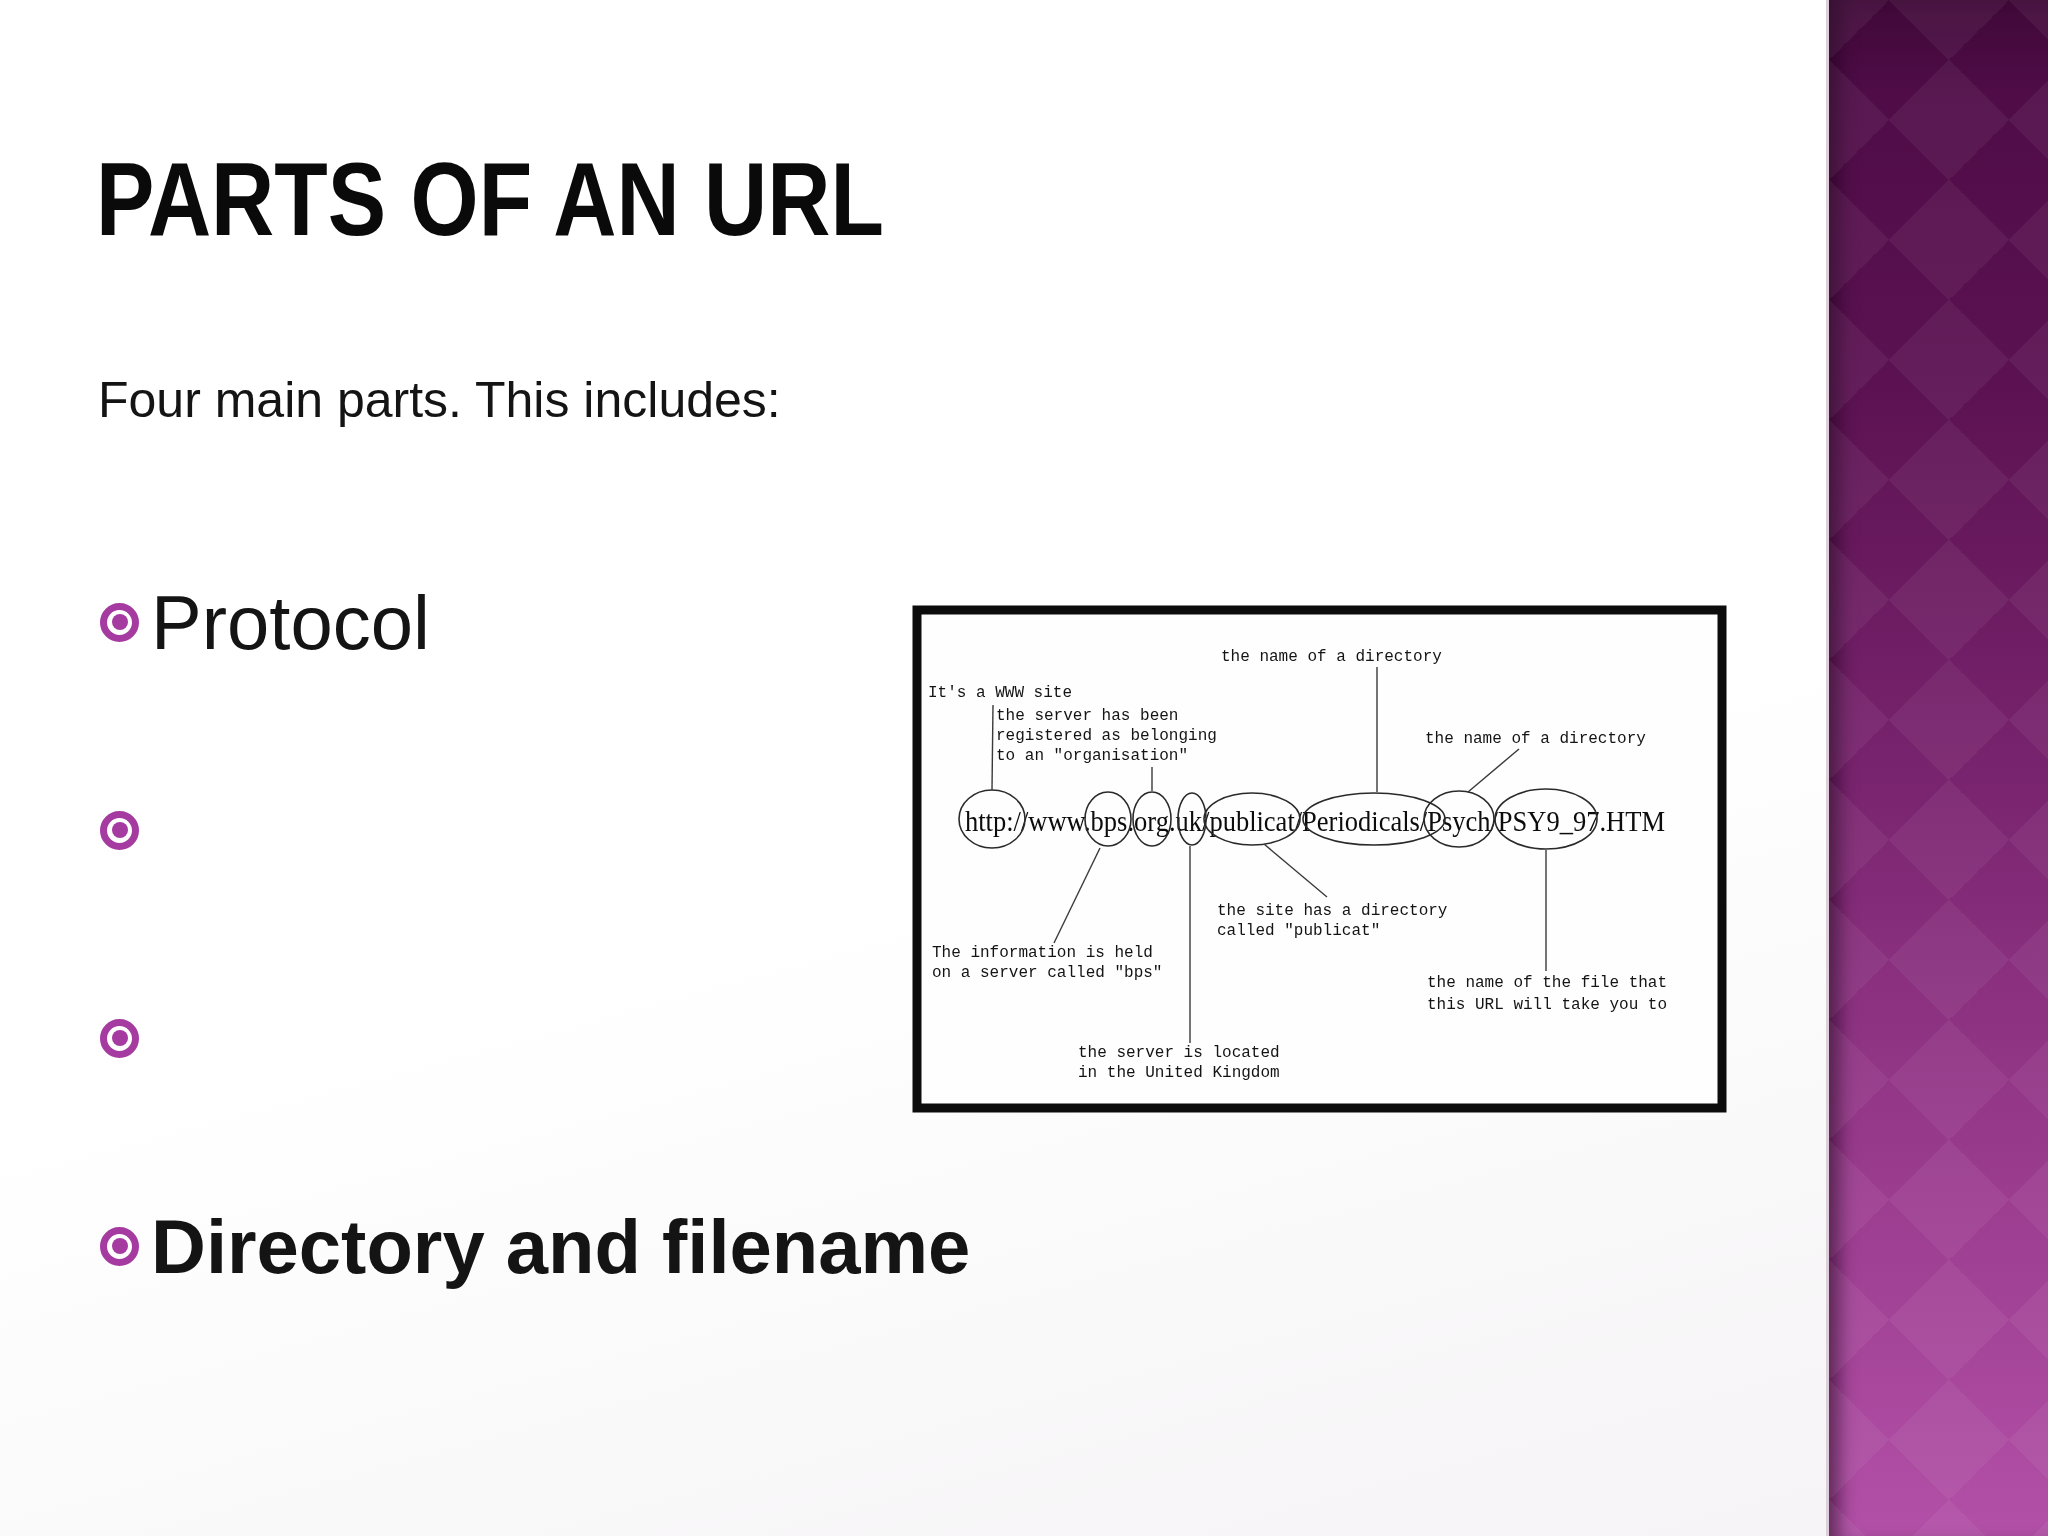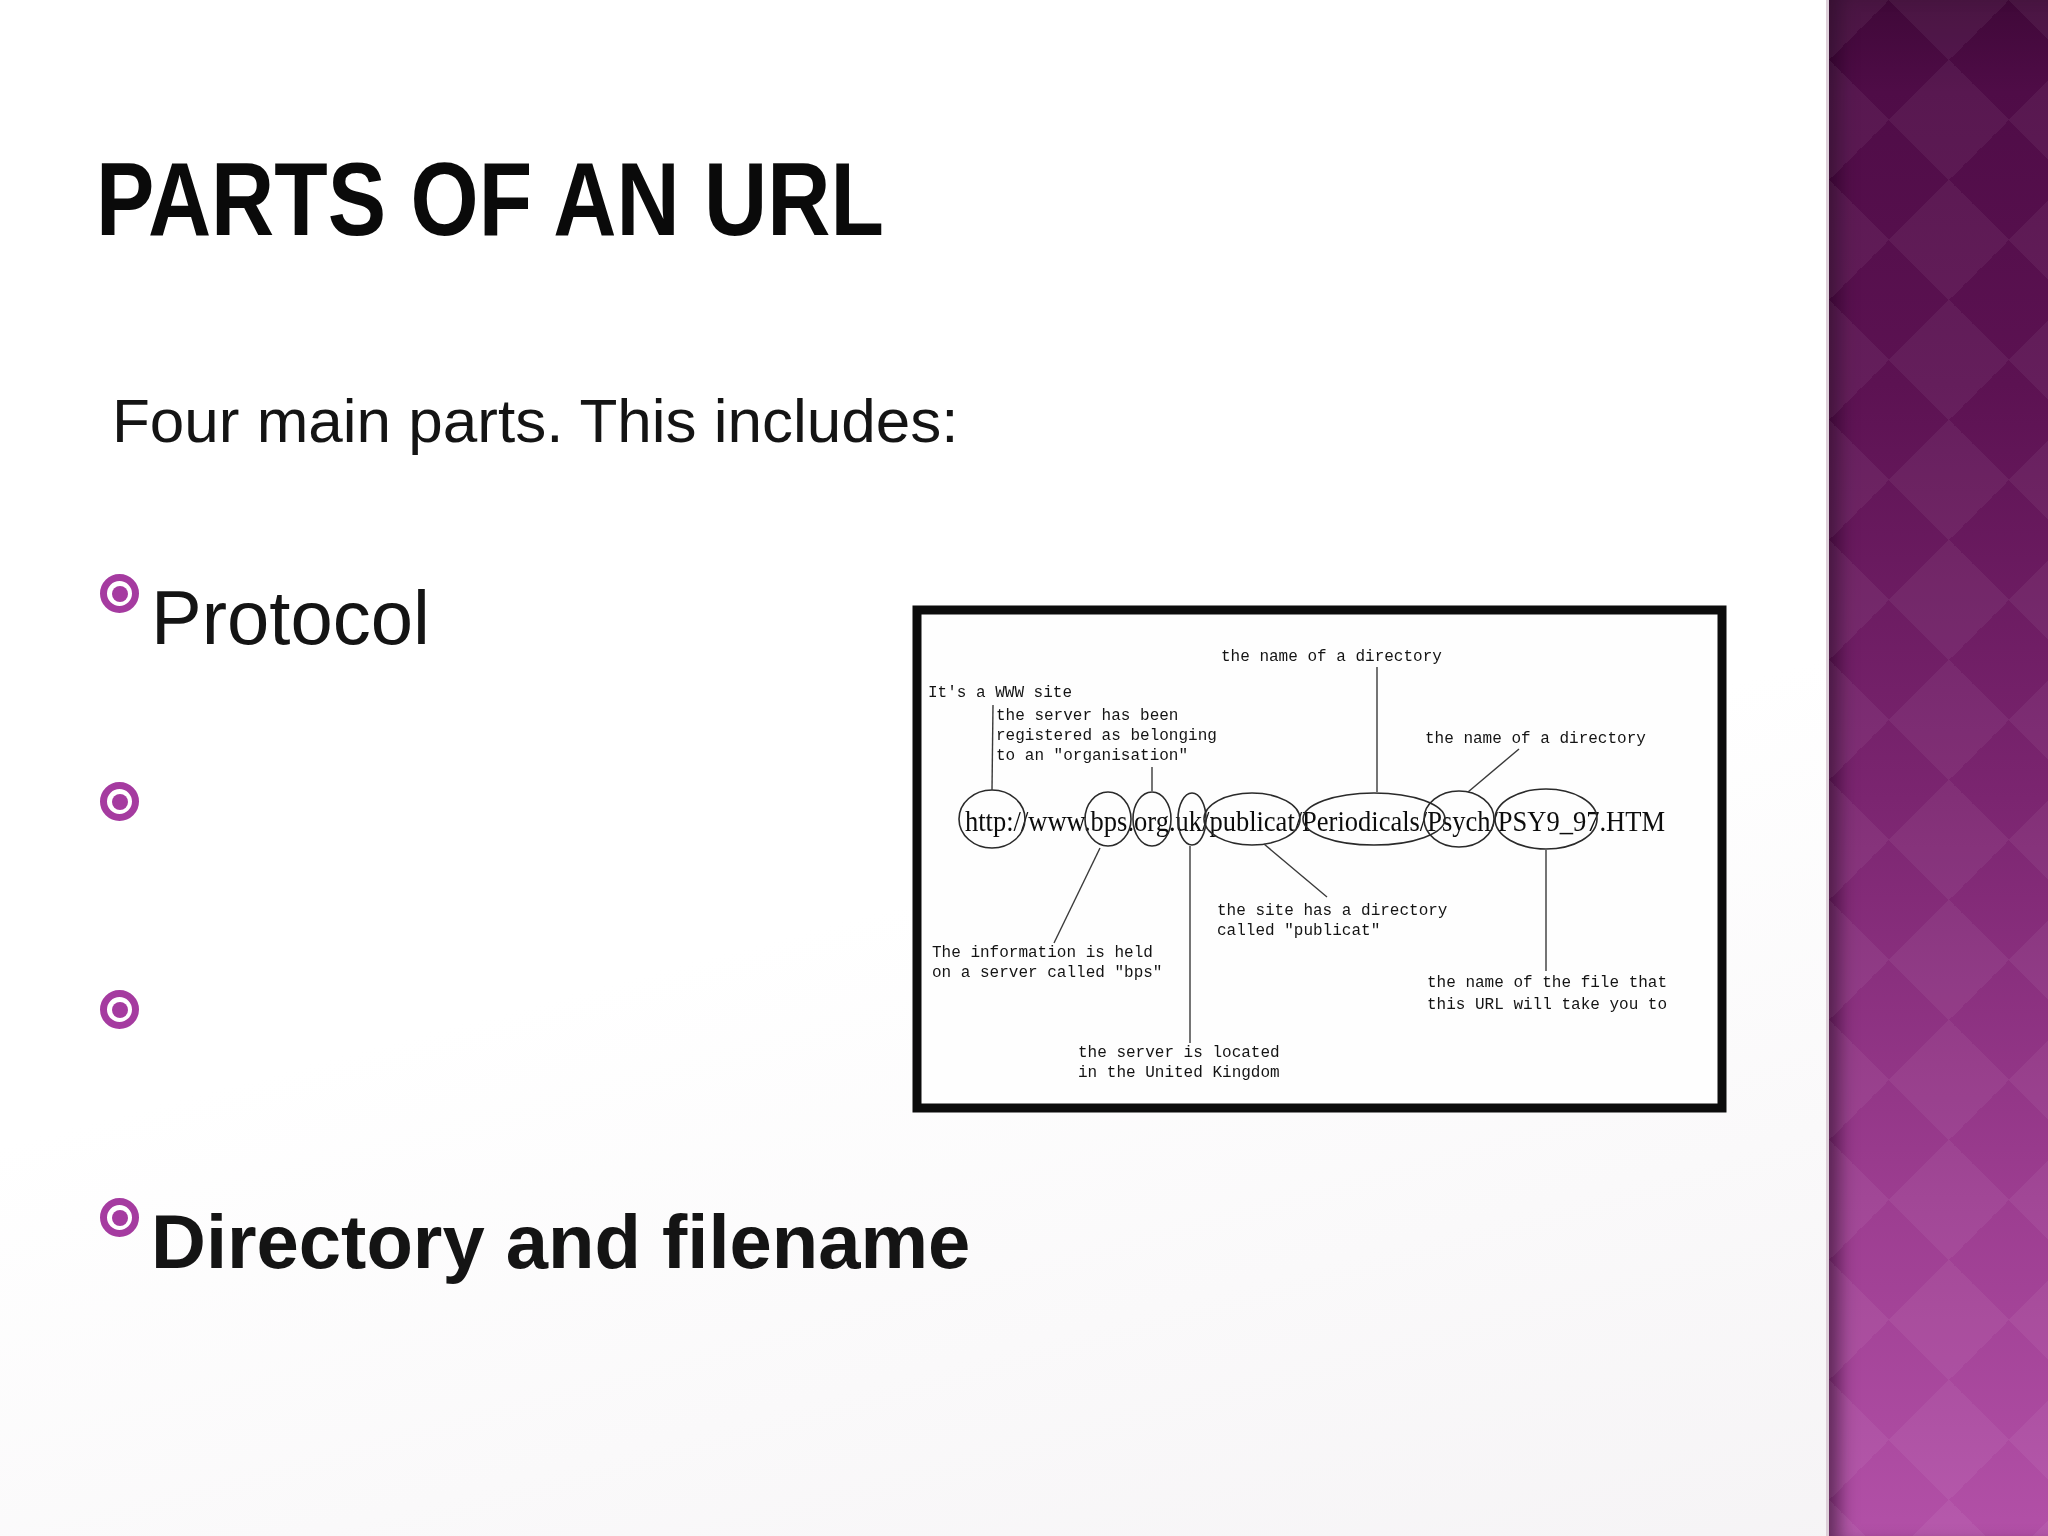--- a/index.html
+++ b/index.html
@@ -30,27 +30,27 @@
       linear-gradient(-45deg, rgba(255,255,255,0.05) 25%, transparent 25%, transparent 75%, rgba(255,255,255,0.05) 75%);
     background-size: 120px 120px;
   }
   
   .squeeze-title { display: inline-block; transform: scaleX(0.85); transform-origin: 0 50%; white-space: nowrap; }
   h1.title {
     position: absolute; left: 96px; top: 141px; margin: 0;
     font-size: 103px; font-weight: 700; color: #0a0a0a; letter-spacing: 0px;
   }
   .intro {
-    position: absolute; left: 96px; top: 369px; margin: 16px;
-    font-size: 62px; color: #141414; white-space: nowrap;
+    position: absolute; left: 96px; top: 369px; margin: 2px;
+    font-size: 50px; color: #141414; white-space: nowrap;
   }
   ul.bullet-list { list-style: none; margin: 0; padding: 0; }
   li.bullet-item {
     position: absolute; left: 100px; height: 96px;
-    display: flex; align-items: flex-start; gap: 12px;
+    display: flex; align-items: center; gap: 12px;
     font-size: 76px; color: #141414; white-space: nowrap;
   }
   li.b0 { top: 574px; } li.b1 { top: 782px; } li.b2 { top: 990px; } li.b3 { top: 1198px; font-weight: bold; }
   .marker {
     flex: 0 0 auto; box-sizing: border-box;
     width: 39px; height: 39px; border-radius: 50%;
     border: 7px solid #a53ba0; position: relative; background: #ffffff;
   }
   .marker::after {
     content: ""; position: absolute; left: 50%; top: 50%;

